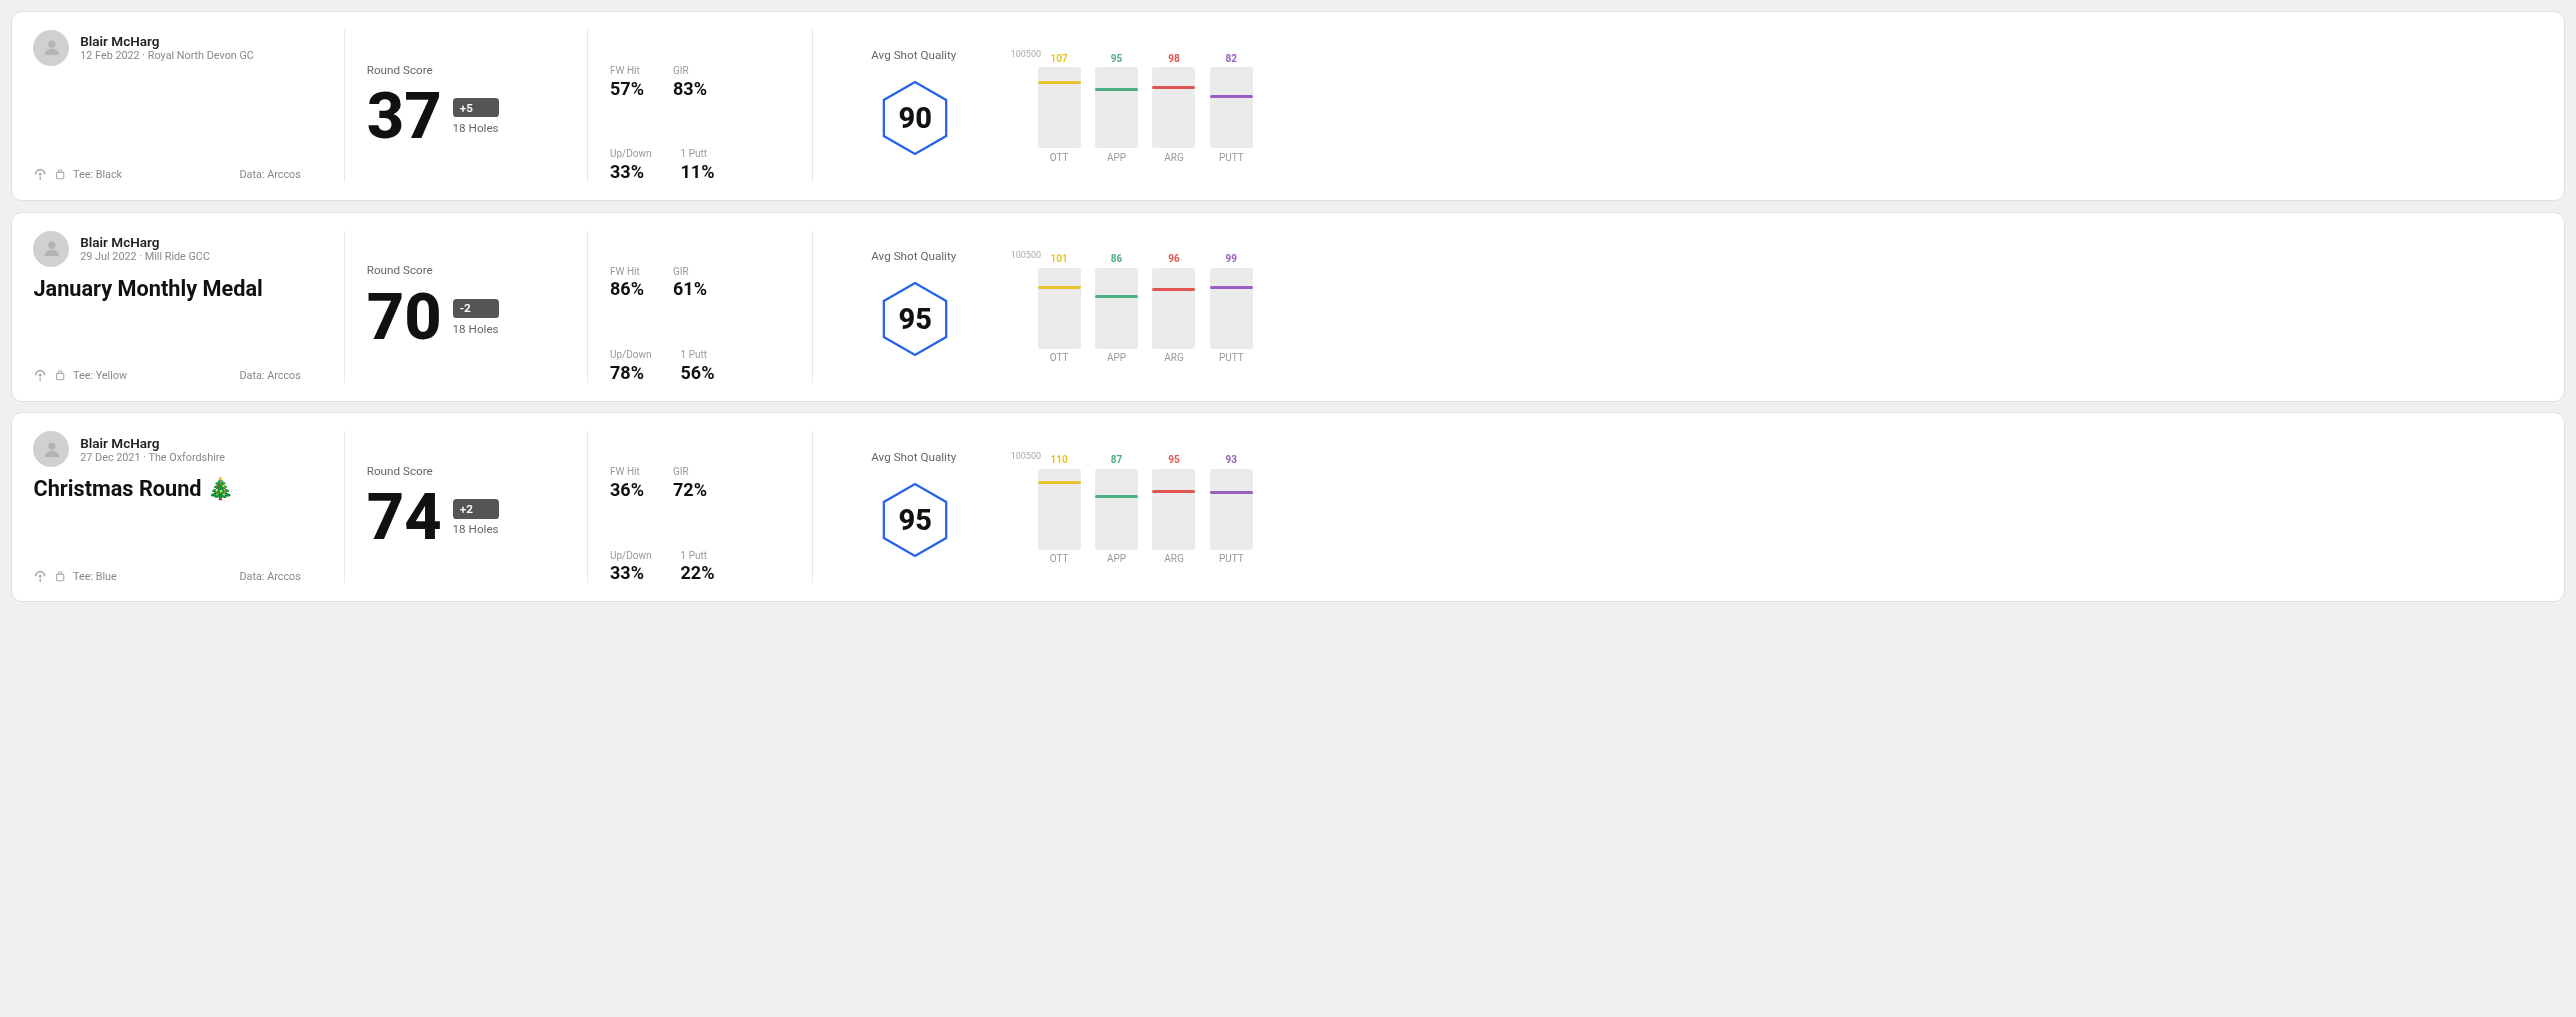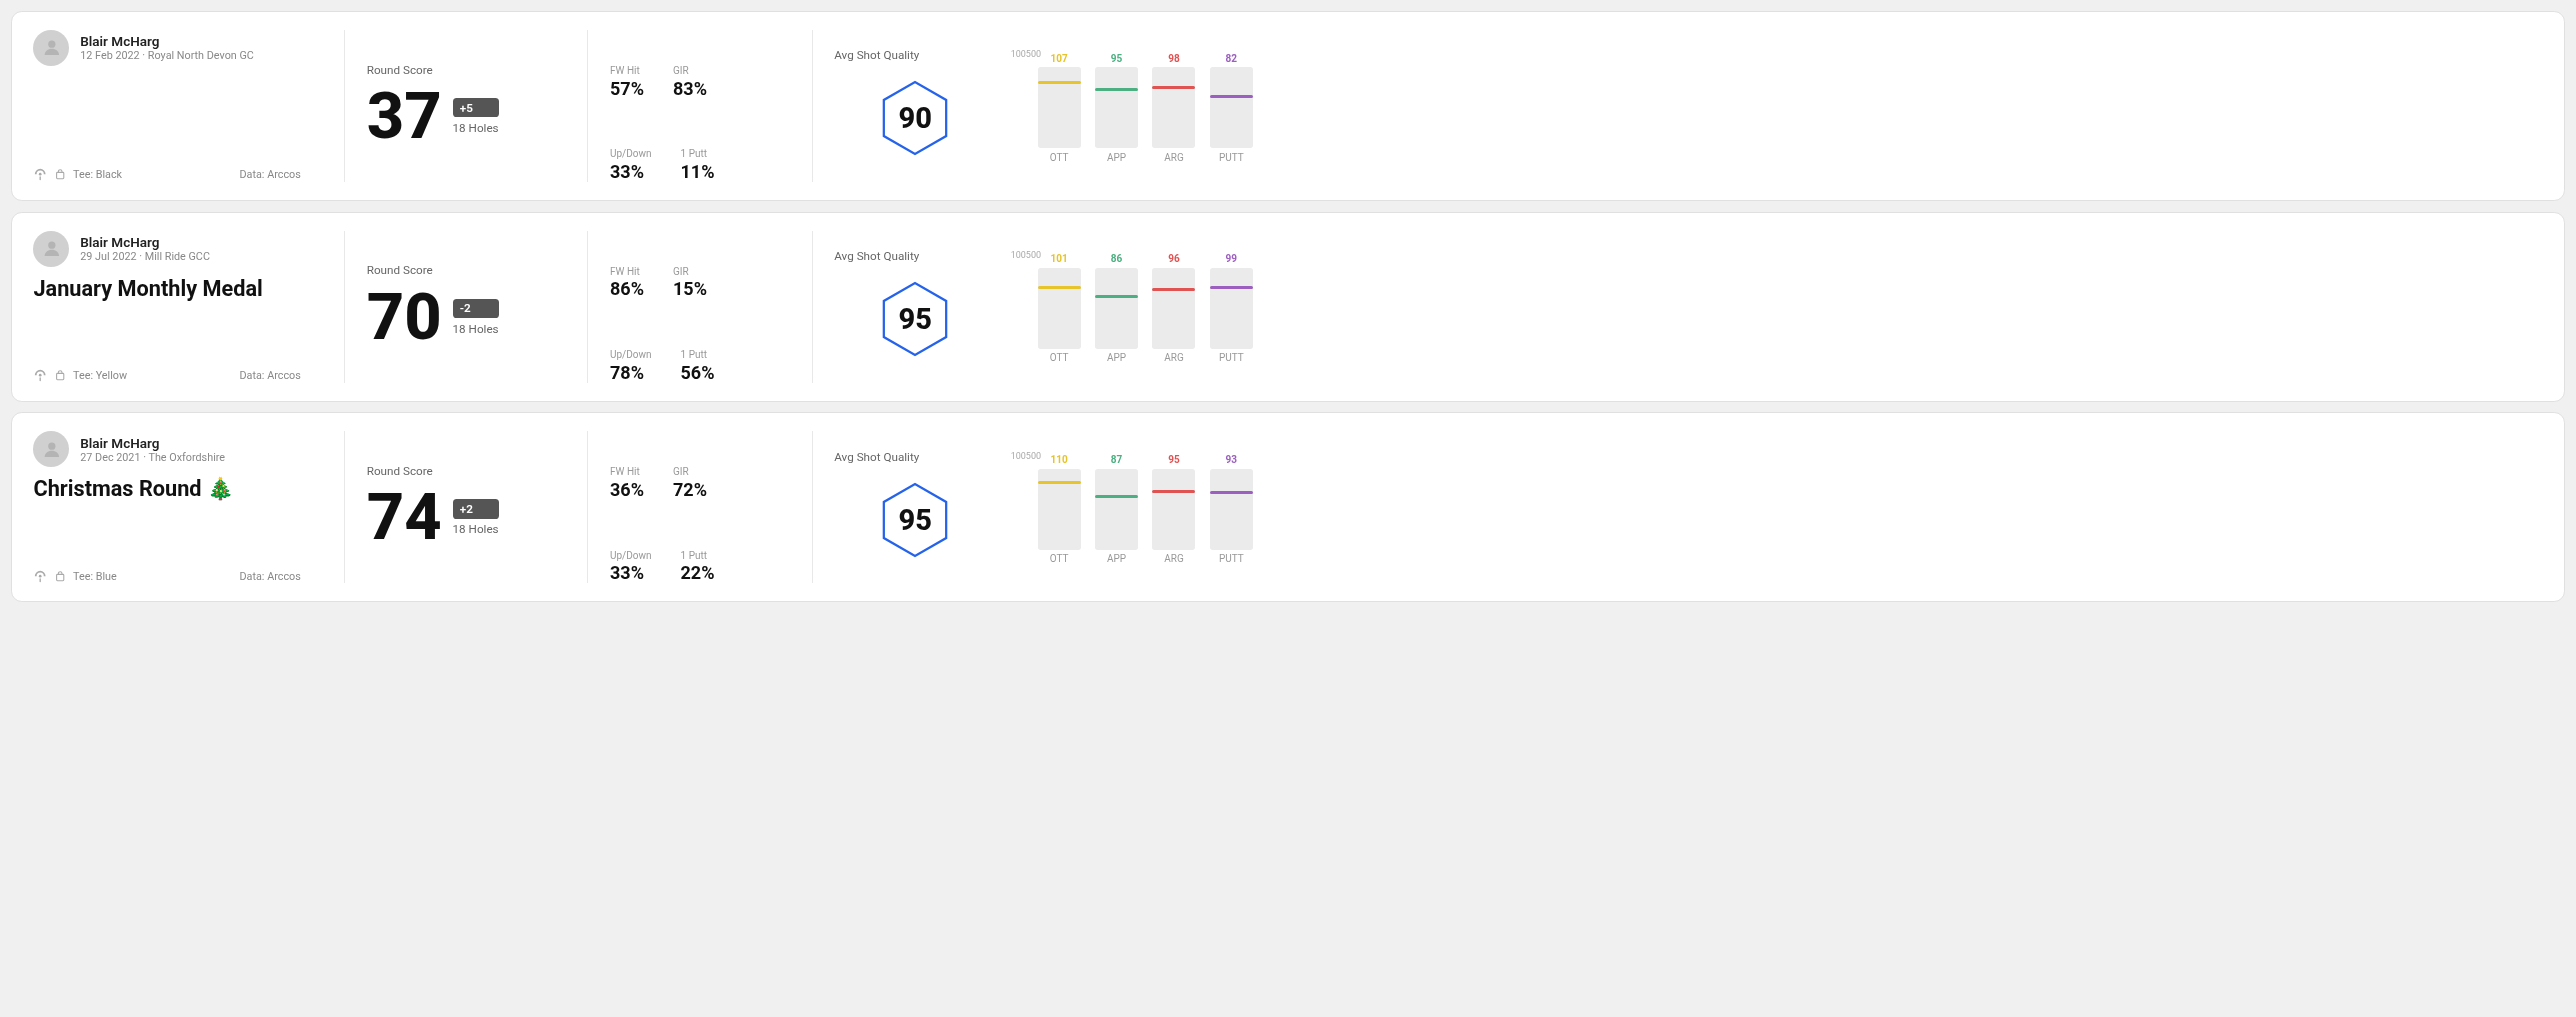--- a/index.html
+++ b/index.html
@@ -150,20 +150,21 @@
       display: flex;
       flex-direction: column;
       align-items: center;
       justify-content: center;
     }
     .quality-label {
       font-size: 11.7px;
       color: #666;
       margin-bottom: 10.8px;
       align-self: flex-start;
+      margin-left: 37px;
     }
     .hexagon-container {
       position: relative;
       width: 90px;
       height: 90px;
       display: flex;
       align-items: center;
       justify-content: center;
     }
     .hexagon-container svg {
@@ -436,21 +437,21 @@
     <div class="divider"></div>
 
     <div class="stats-section">
       <div class="stats-row">
         <div class="stat-item">
           <div class="stat-label">FW Hit</div>
           <div class="stat-value">86%</div>
         </div>
         <div class="stat-item">
           <div class="stat-label">GIR</div>
-          <div class="stat-value">15%</div>
+          <div class="stat-value">61%</div>
         </div>
       </div>
       <div class="stats-row">
         <div class="stat-item">
           <div class="stat-label">Up/Down</div>
           <div class="stat-value">78%</div>
         </div>
         <div class="stat-item">
           <div class="stat-label">1 Putt</div>
           <div class="stat-value">56%</div>

